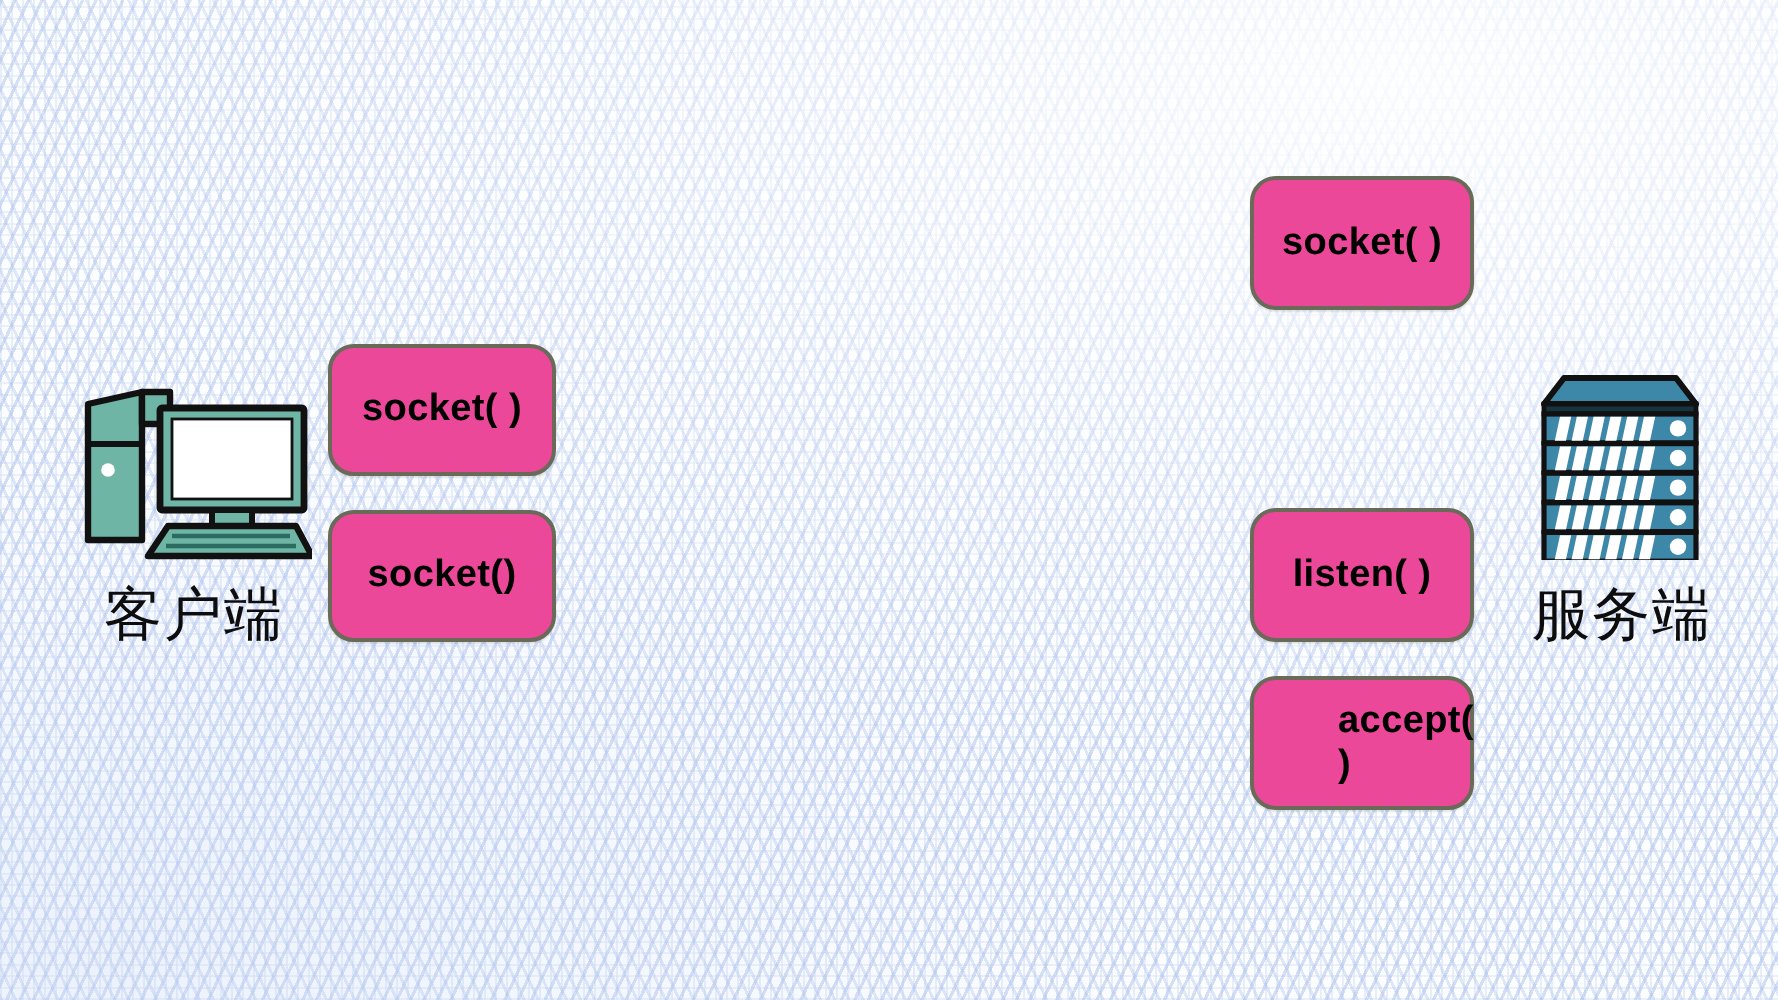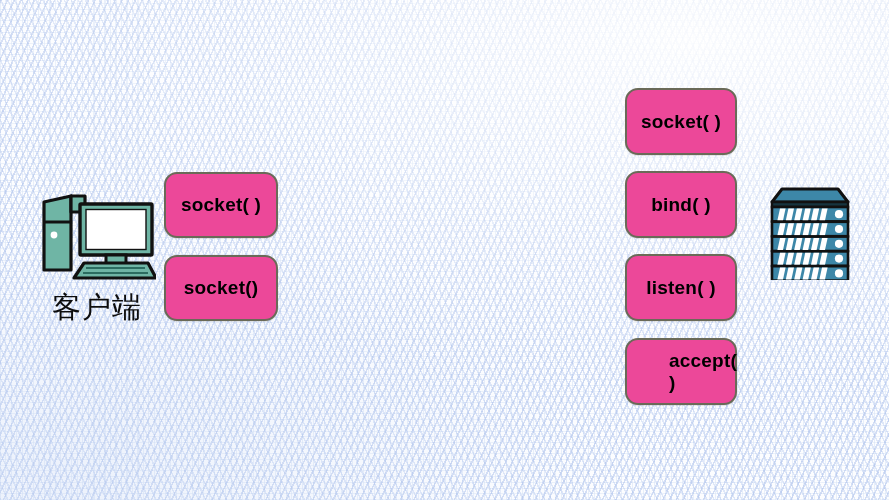--- a/index.html
+++ b/index.html
@@ -112,21 +112,20 @@
   </div>
 
   <div class="endpoint-label" style="left:52px; top:288px;">客户端</div>
 
   <div class="call-box" style="left:164px; top:172px; width:114px; height:66px;">socket( )</div>
 
   <div class="call-box" style="left:164px; top:255px; width:114px; height:66px;">socket()</div>
 
   <div class="call-box" style="left:625px; top:88px; width:112px; height:67px;">socket( )</div>
 
-  <div class="call-box" style="left:625px; top:171px; width:112px; height:67px;">bind( )</div>
 
   <div class="call-box" style="left:625px; top:254px; width:112px; height:67px;">listen( )</div>
 
   <div class="call-box" style="left:625px; top:338px; width:112px; height:67px;padding-left:44px;">accept( )</div>
 
   <div class="icon-wrap" style="left:766px; top:184px;">
     <svg width="88" height="96" viewBox="0 0 88 96" xmlns="http://www.w3.org/2000/svg">
       <defs>
         <g id="rack-stripes">
           <path d="M0 0 L5.6 0 L3.0 12 L-2.6 12 Z" fill="#ffffff"></path>
@@ -196,14 +195,15 @@
           <use href="#rack-stripes" x="16.8"></use>
             <use href="#rack-stripes" x="25.2"></use>
           <use href="#rack-stripes" x="33.6"></use>
             <use href="#rack-stripes" x="42"></use>
         </g>
         <circle cx="73" cy="89.4" r="4.1" fill="#ffffff"></circle>
       </g>
     </svg>
   </div>
 
+  <div class="endpoint-label" style="left:766px; top:288px;">服务端</div>
 
 </div>
 
 </body></html>

